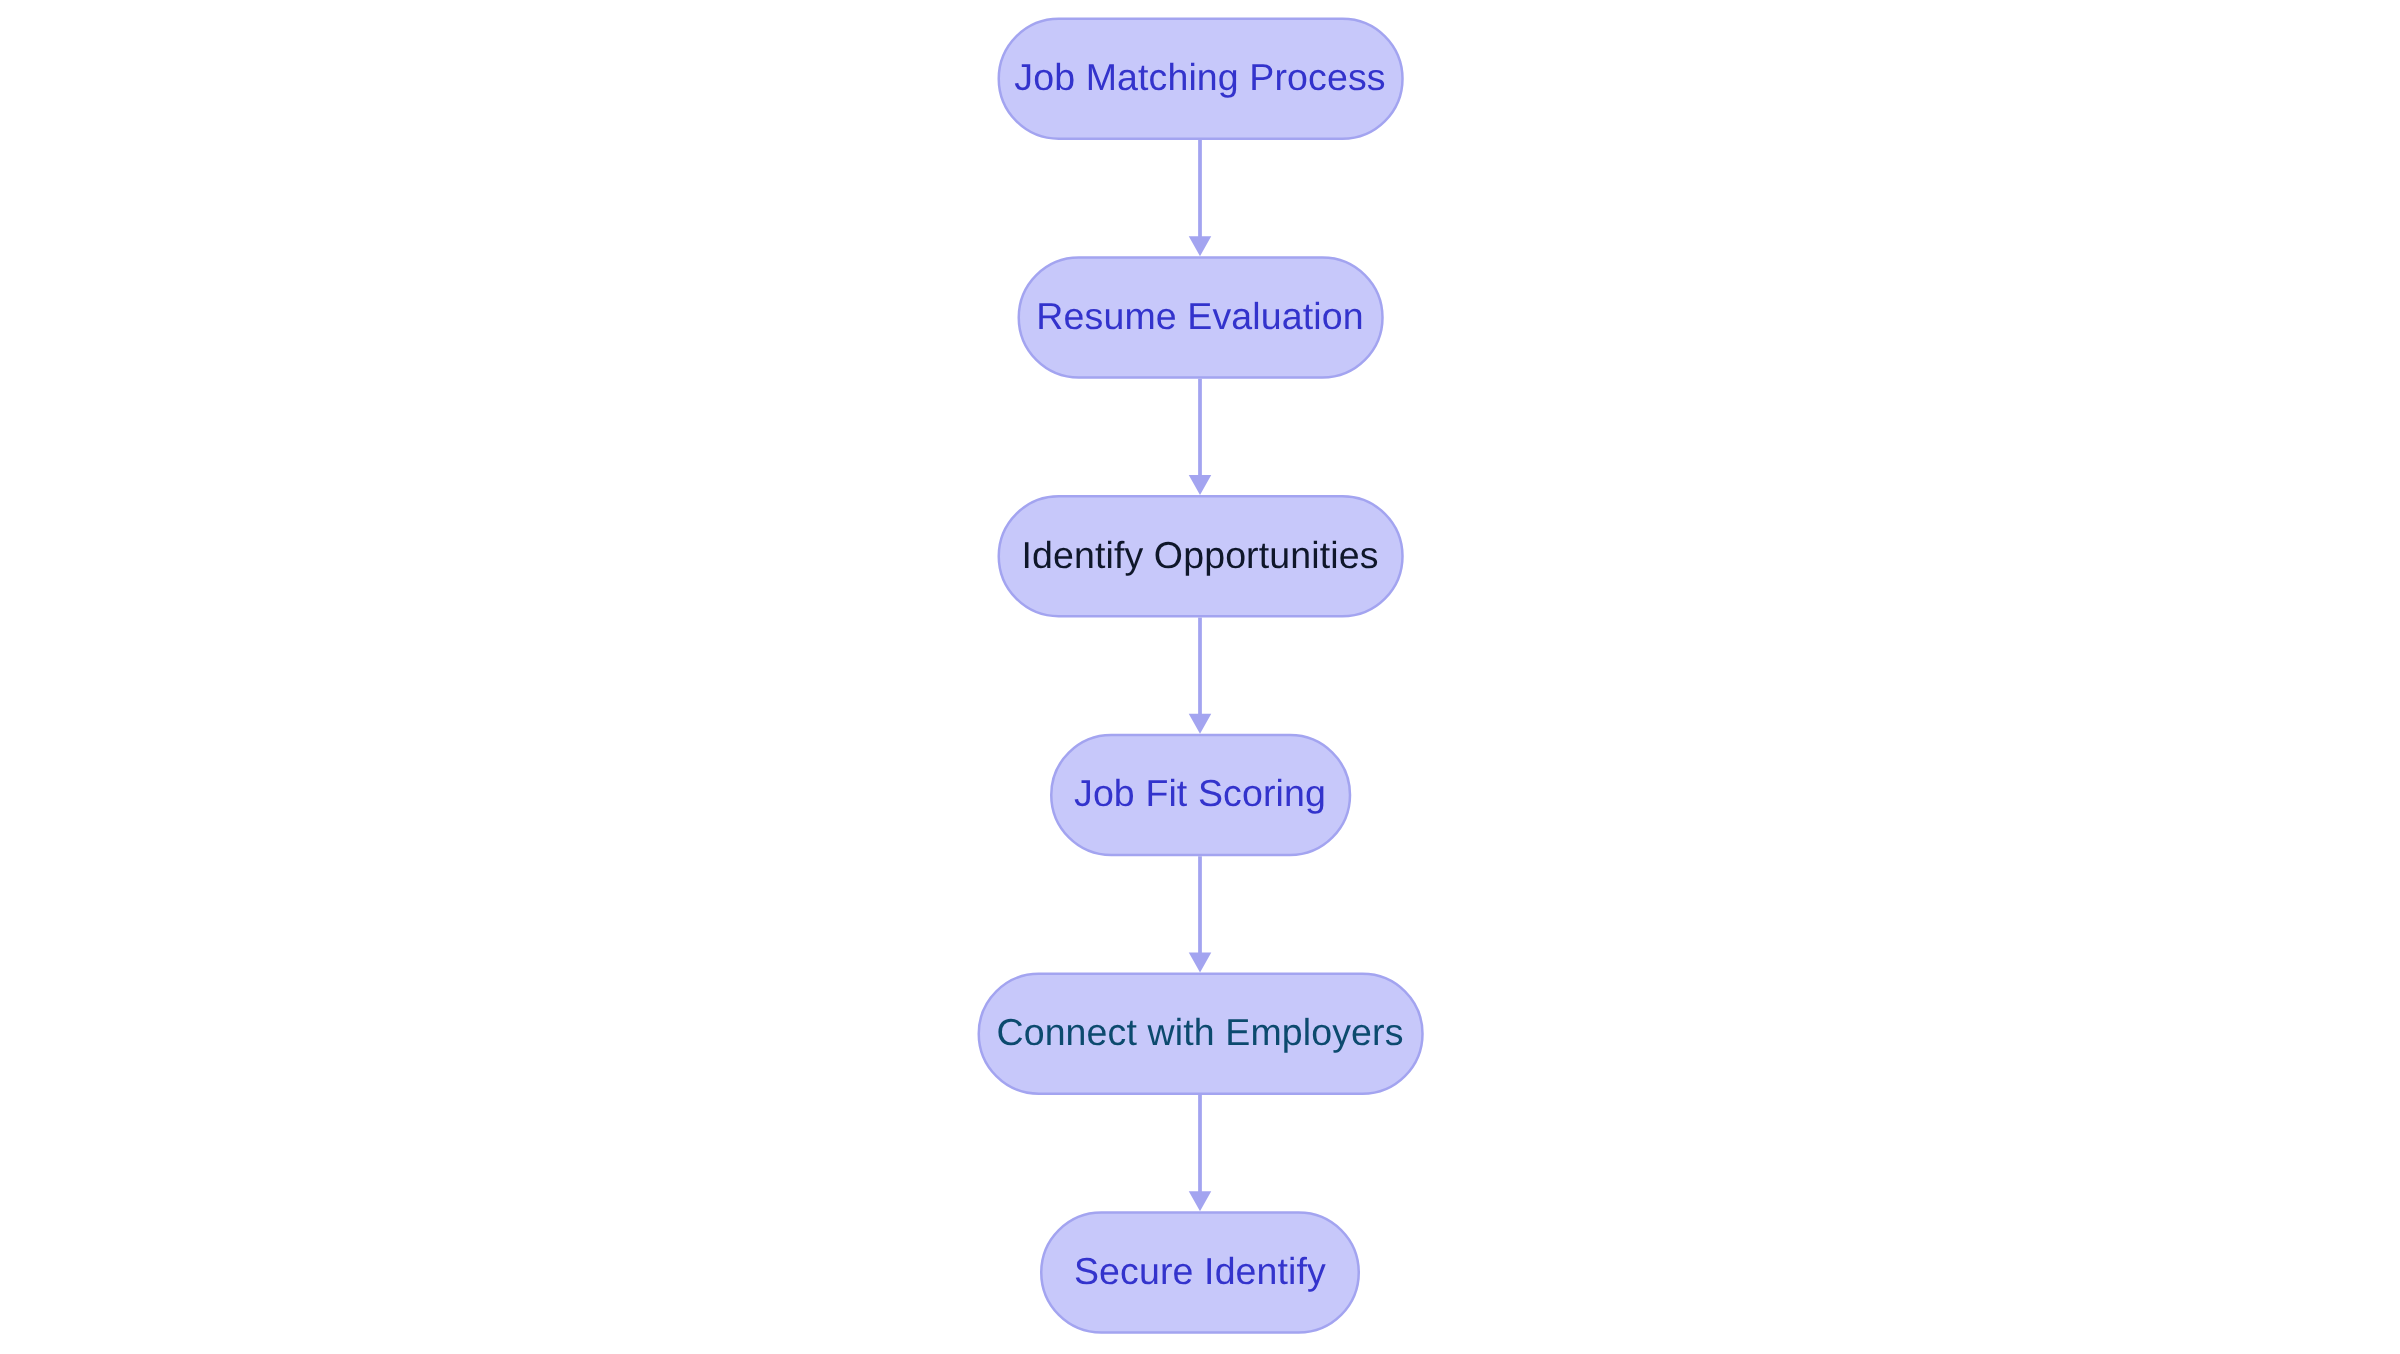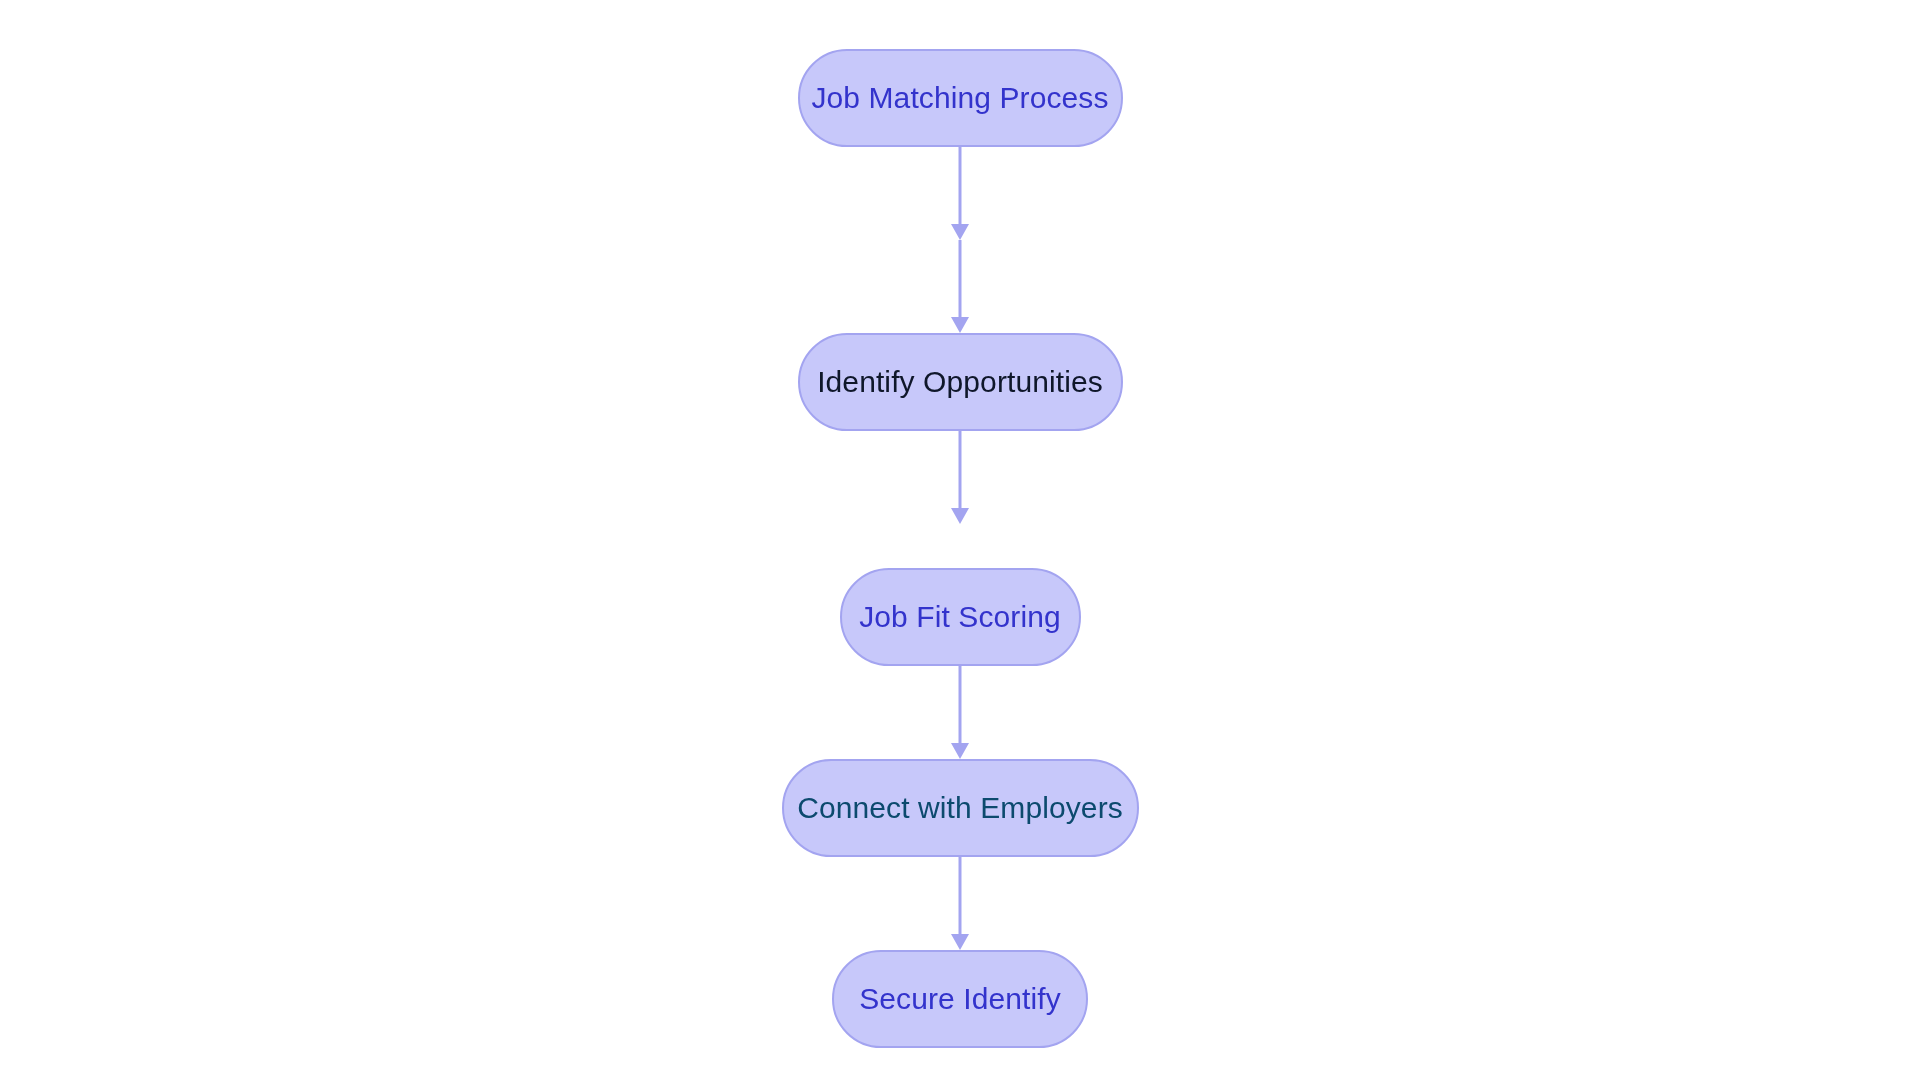--- a/index.html
+++ b/index.html
@@ -15,21 +15,21 @@
     font-family: "Liberation Sans", "DejaVu Sans", sans-serif;
   }
   #flow-canvas {
     position: relative;
     width: 1920px;
     height: 1083px;
     background: #ffffff;
     display: flex;
     flex-direction: column;
     align-items: center;
-    justify-content: center;
+    justify-content: flex-start;
     box-sizing: border-box;
     padding-top: 14px;
   }
   .flow-node {
     height: 98px;
     box-sizing: border-box;
     border-radius: 49px;
     background: #c7c8fa;
     border: 2px solid #a3a4f0;
     color: #3333cc;
@@ -65,40 +65,43 @@
     <span>Job Matching Process</span>
   </div>
 
   <div class="flow-connector">
     <svg viewBox="0 0 24 93" xmlns="http://www.w3.org/2000/svg" aria-hidden="true">
       <line x1="12" y1="0" x2="12" y2="78" stroke="#a3a4f0" stroke-width="3"></line>
       <polygon points="3,77 21,77 12,93" fill="#a3a4f0"></polygon>
     </svg>
   </div>
 
+  <div class="flow-node" style="width: 293px; background: rgb(199, 200, 250); border-color: rgb(163, 164, 240); color: rgb(51, 51, 204);">
+    <span>Resume Evaluation</span>
+  </div>
 
   <div class="flow-connector">
     <svg viewBox="0 0 24 93" xmlns="http://www.w3.org/2000/svg" aria-hidden="true">
       <line x1="12" y1="0" x2="12" y2="78" stroke="#a3a4f0" stroke-width="3"></line>
       <polygon points="3,77 21,77 12,93" fill="#a3a4f0"></polygon>
     </svg>
   </div>
 
   <div class="flow-node" style="width: 325px; background: rgb(199, 200, 250); border-color: rgb(163, 164, 240); color: #0f172a;">
     <span>Identify Opportunities</span>
   </div>
 
   <div class="flow-connector">
     <svg viewBox="0 0 24 93" xmlns="http://www.w3.org/2000/svg" aria-hidden="true">
       <line x1="12" y1="0" x2="12" y2="78" stroke="#a3a4f0" stroke-width="3"></line>
       <polygon points="3,77 21,77 12,93" fill="#a3a4f0"></polygon>
     </svg>
   </div>
 
-  <div class="flow-node" style="width: 241px; background: rgb(199, 200, 250); border-color: rgb(163, 164, 240); color: rgb(51, 51, 204); margin-top: 44px;">
+  <div class="flow-node" style="width: 241px; background: rgb(199, 200, 250); border-color: rgb(163, 164, 240); color: rgb(51, 51, 204);">
     <span>Job Fit Scoring</span>
   </div>
 
   <div class="flow-connector">
     <svg viewBox="0 0 24 93" xmlns="http://www.w3.org/2000/svg" aria-hidden="true">
       <line x1="12" y1="0" x2="12" y2="78" stroke="#a3a4f0" stroke-width="3"></line>
       <polygon points="3,77 21,77 12,93" fill="#a3a4f0"></polygon>
     </svg>
   </div>
 

